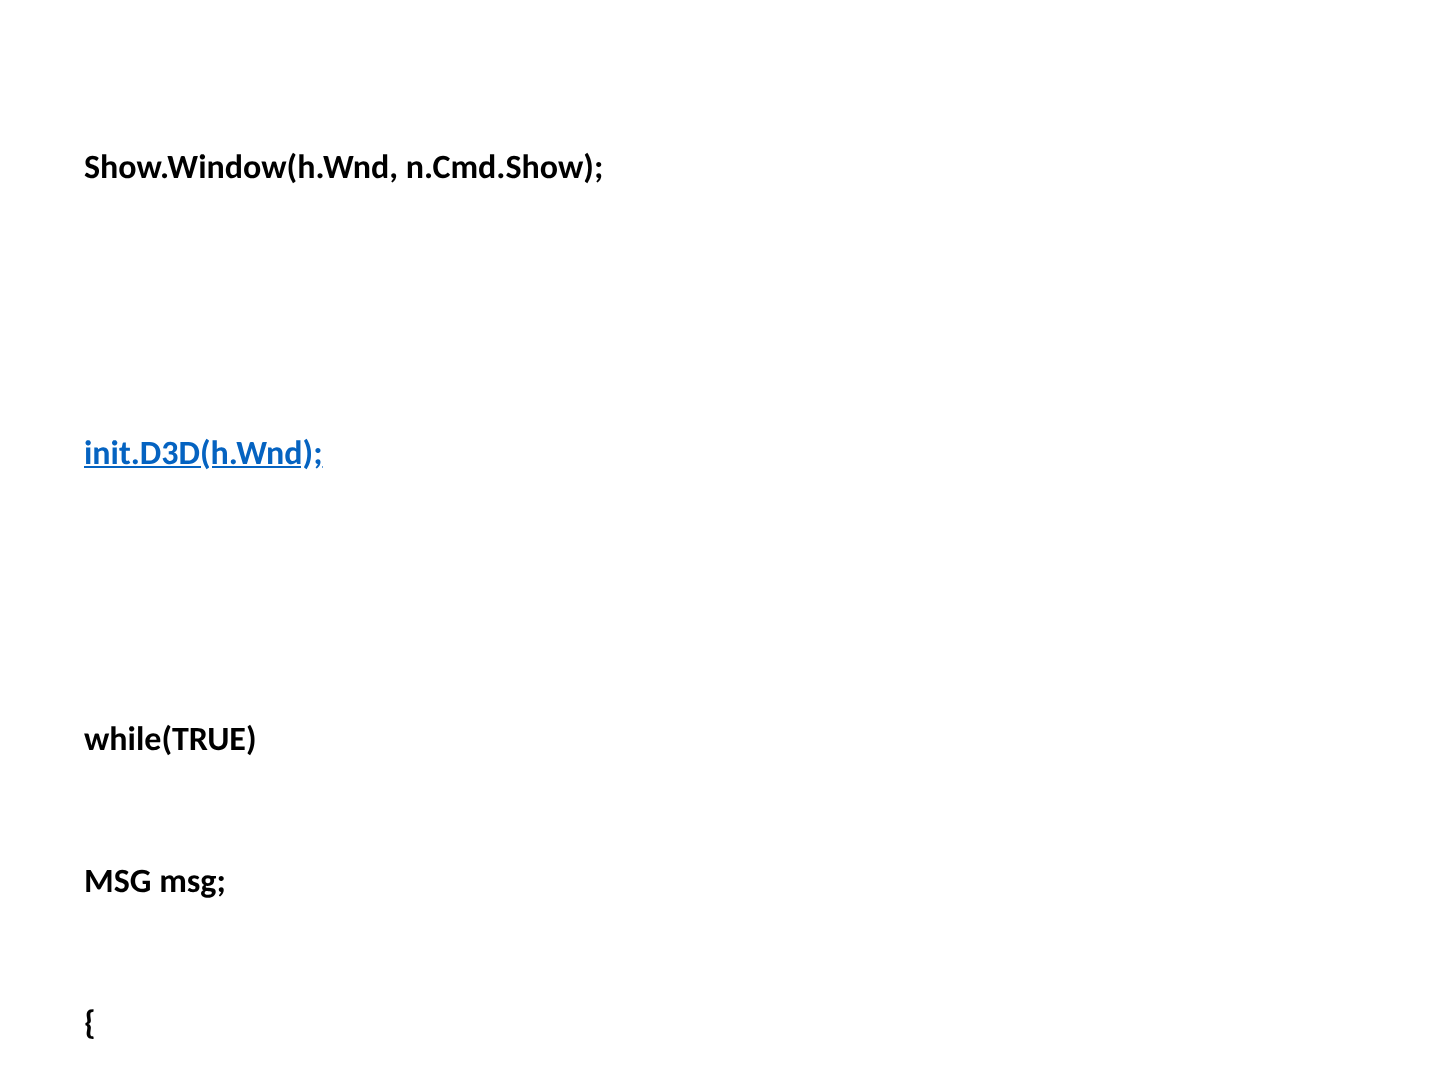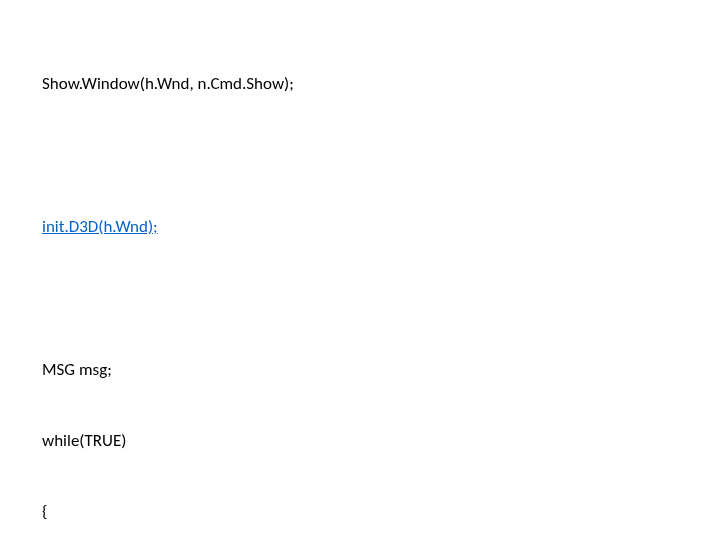--- a/index.html
+++ b/index.html
@@ -13,20 +13,21 @@
     color: #000;
     line-height: 1.4;
     overflow: hidden;
   }
   .slide {
     position: relative;
     width: 720px;
     height: 452px;
     box-sizing: border-box;
     padding: 24px 0 0 24px;
+    font-weight: bold;
   }
   .code {
     white-space: pre;
   }
   .i1 { padding-left: 18px; }
   .blank { height: 24px; }
   .link {
     color: #0563C1;
     text-decoration: underline;
     text-align: right;
@@ -34,22 +35,22 @@
 </style>
 </head>
 <body>
 
 <div class="slide">
   <div class="code">
     <div class="i1">Show.Window(h.Wnd, n.Cmd.Show);</div>
     <div class="blank"></div>
     <div class="i1"><span class="link">init.D3D(h.Wnd);</span></div>
     <div class="blank"></div>
+    <div class="i1">while(TRUE)</div>
     <div class="i1">MSG msg;</div>
-    <div class="i1">while(TRUE)</div>
     <div class="i1">{</div>
     
     
     
     
     
     
     
     
     

